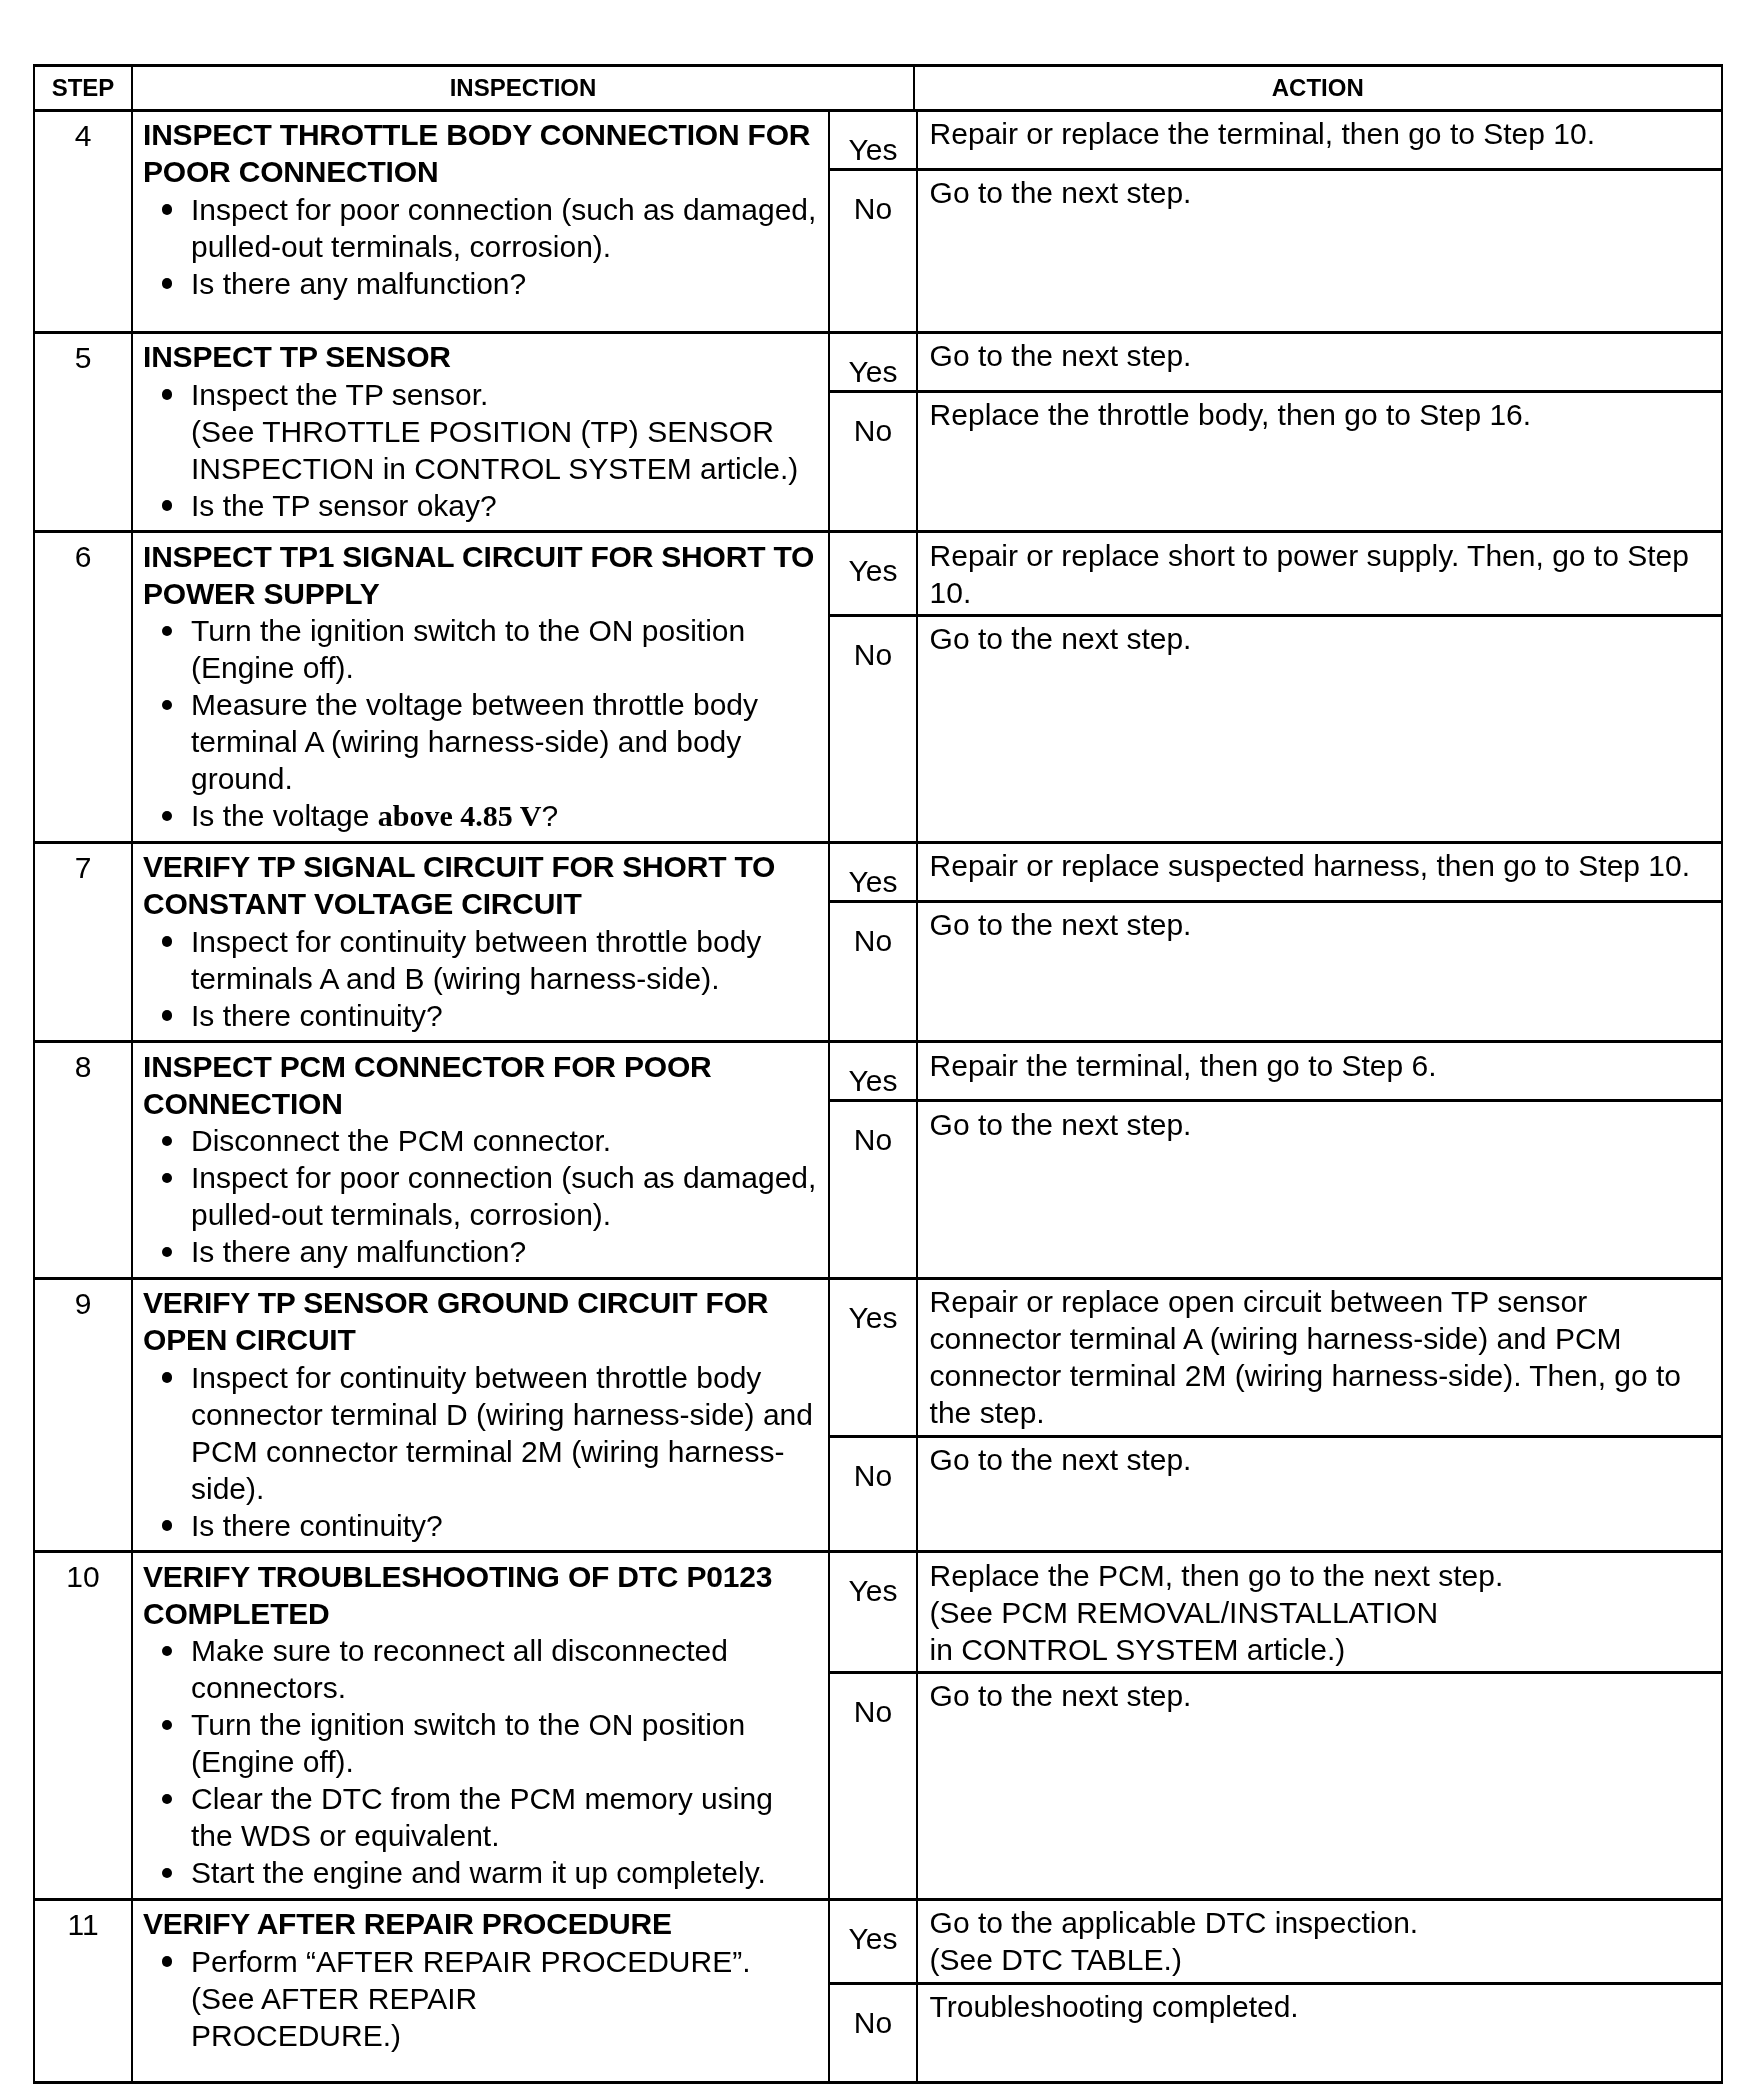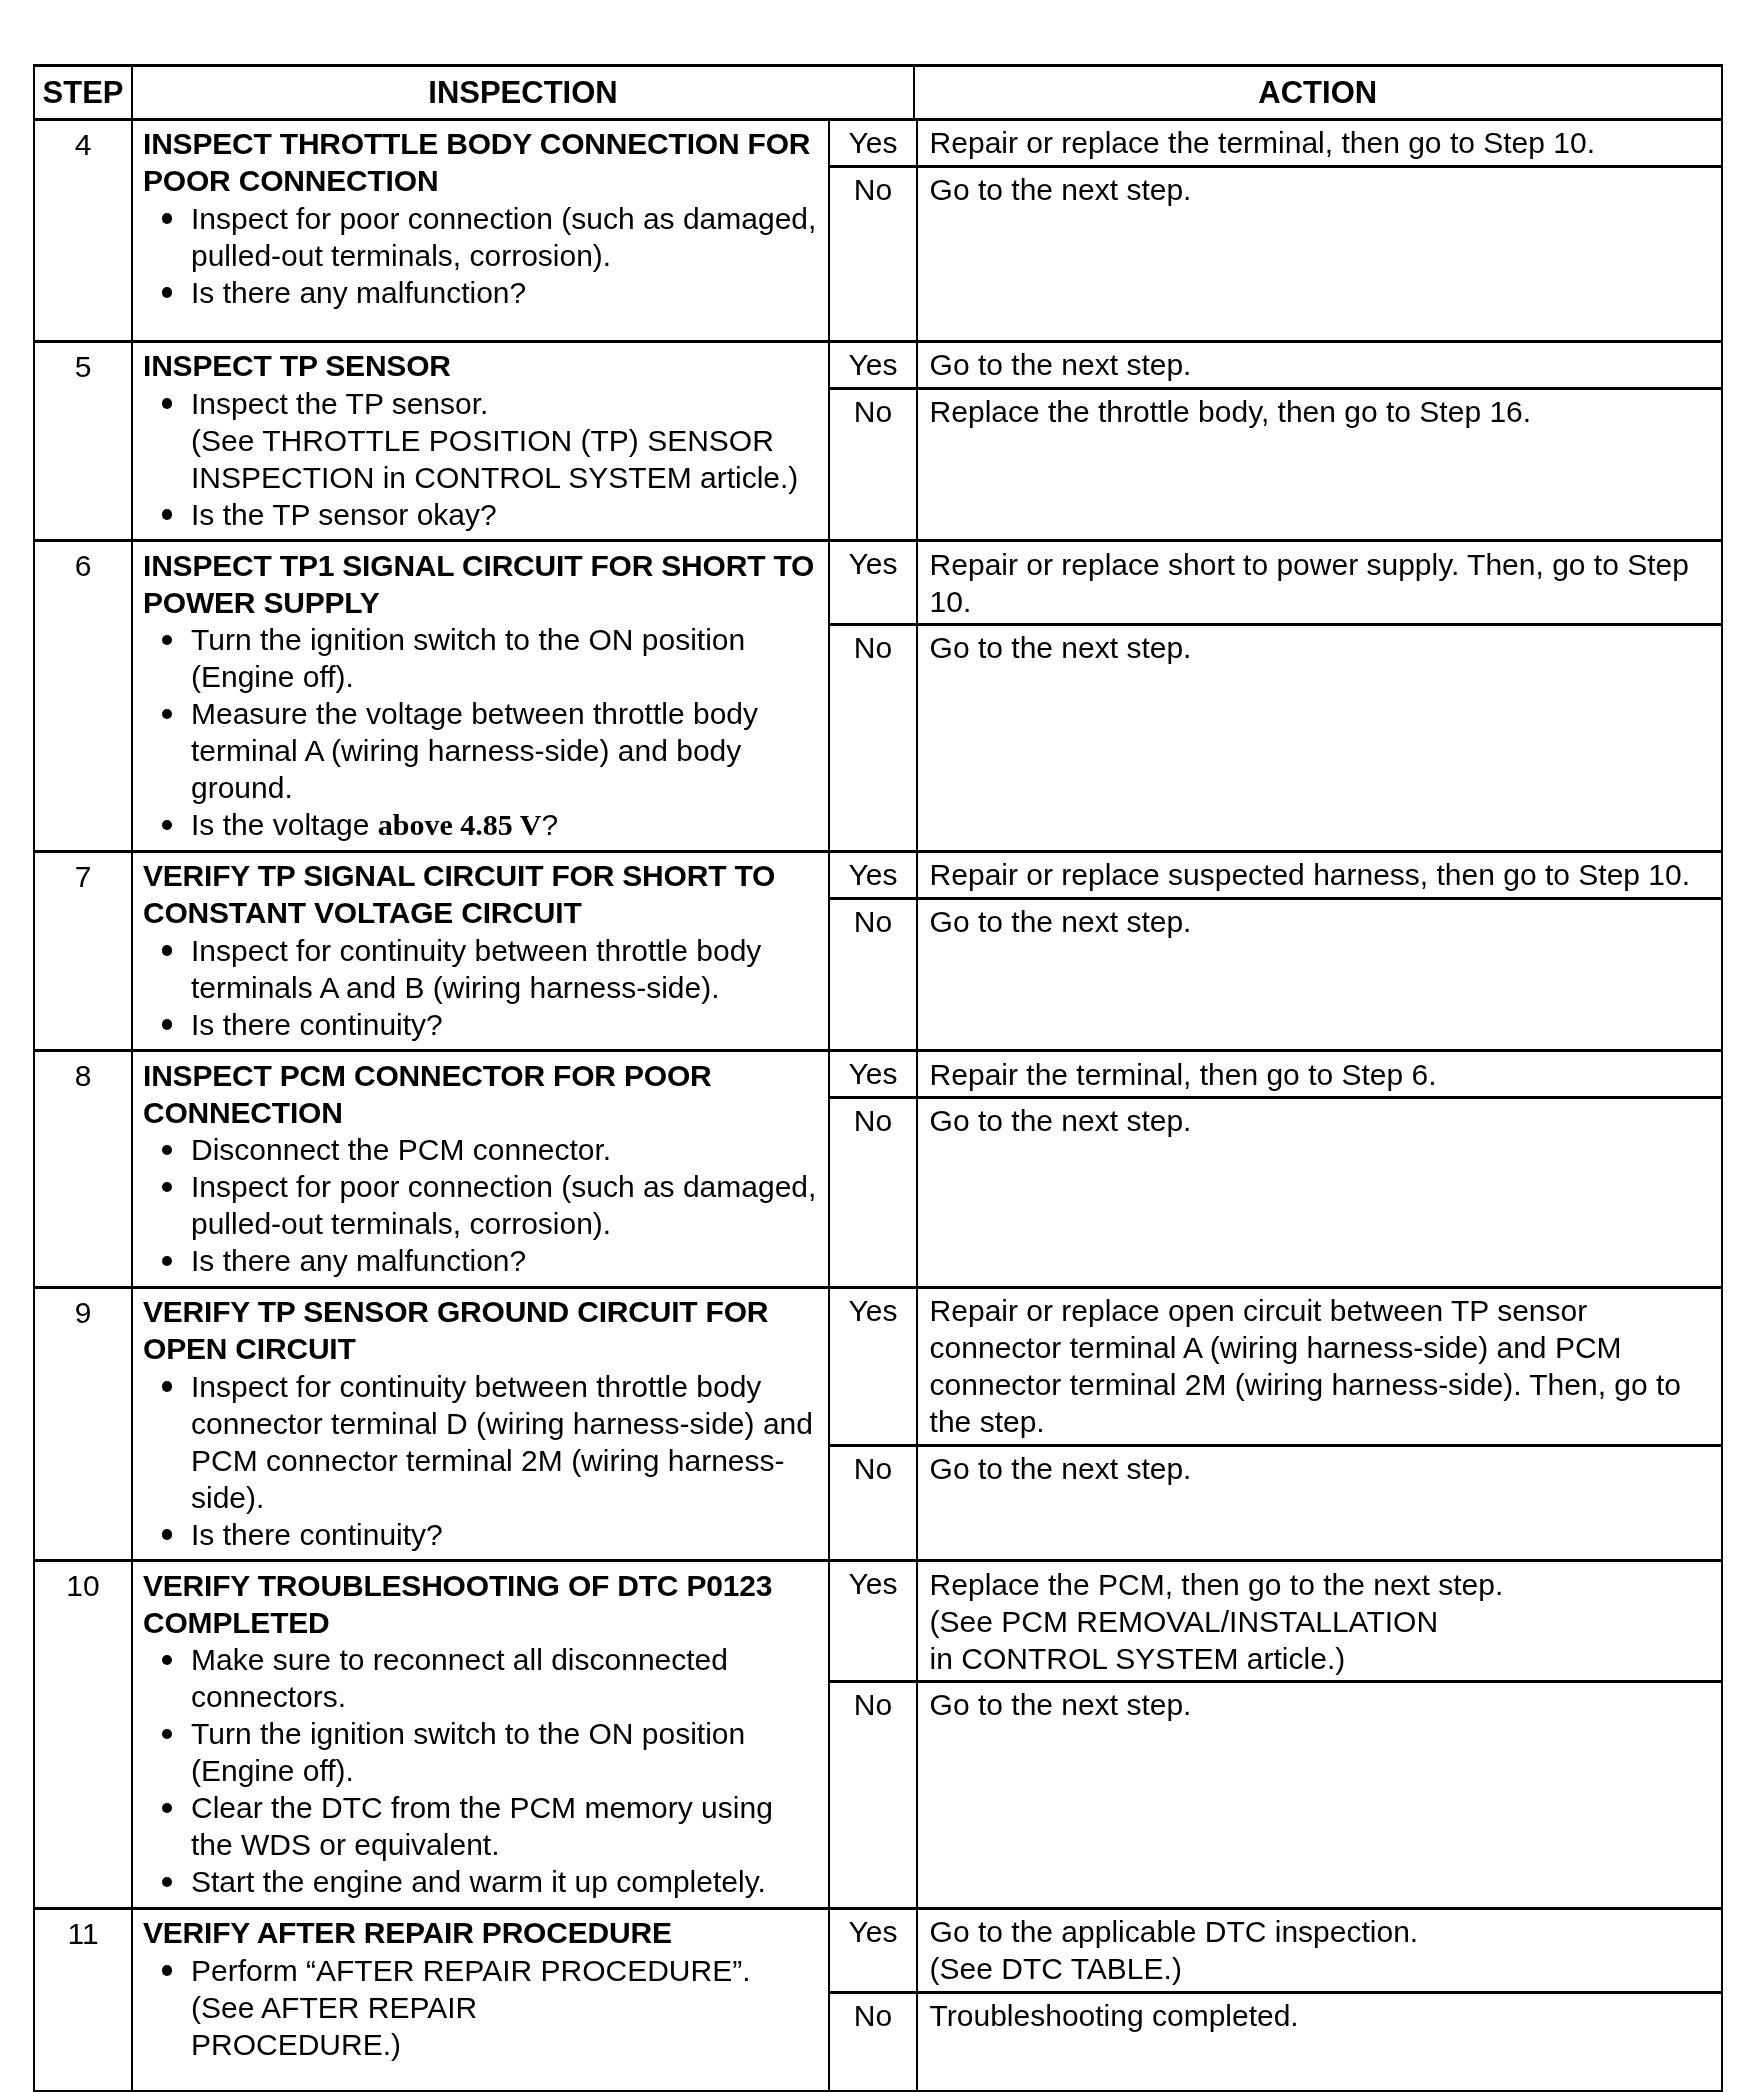--- a/index.html
+++ b/index.html
@@ -15,24 +15,24 @@
   }
   .troubleshooting-table {
     width: 100%;
     border: 2.5px solid #000;
     border-top-width: 3.3px;
     border-bottom-width: 3.3px;
   }
   
   .header-row {
     display: flex;
-    height: 54px;
+    height: 45px;
     border-bottom: 3.3px solid #000;
     font-weight: 700;
-    font-size: 31px;
+    font-size: 24px;
   }
   .header-row .hcell {
     display: flex;
     align-items: center;
     justify-content: center;
   }
   .h-step { flex: 0 0 98px; border-right: 2.5px solid #000; }
   .h-insp { flex: 0 0 782px; border-right: 2.5px solid #000; }
   .h-action { flex: 1; }
   
@@ -102,21 +102,21 @@
     align-items: stretch;
   }
   .action-row.first { border-bottom: 3.3px solid #000; }
   .action-row:last-child { flex: 1; }
   .answer-cell {
     flex: 0 0 88px;
     border-right: 2.5px solid #000;
     text-align: center;
     font-size: 30px;
     line-height: 37px;
-    padding-top: 3px;
+    padding-top: 19px;
   }
   .action-cell {
     flex: 1;
     font-size: 30px;
     line-height: 37px;
     padding: 3.3px 6.6px 3.3px 11.6px;
     white-space: pre-wrap;
   }
 </style>
 </head>

